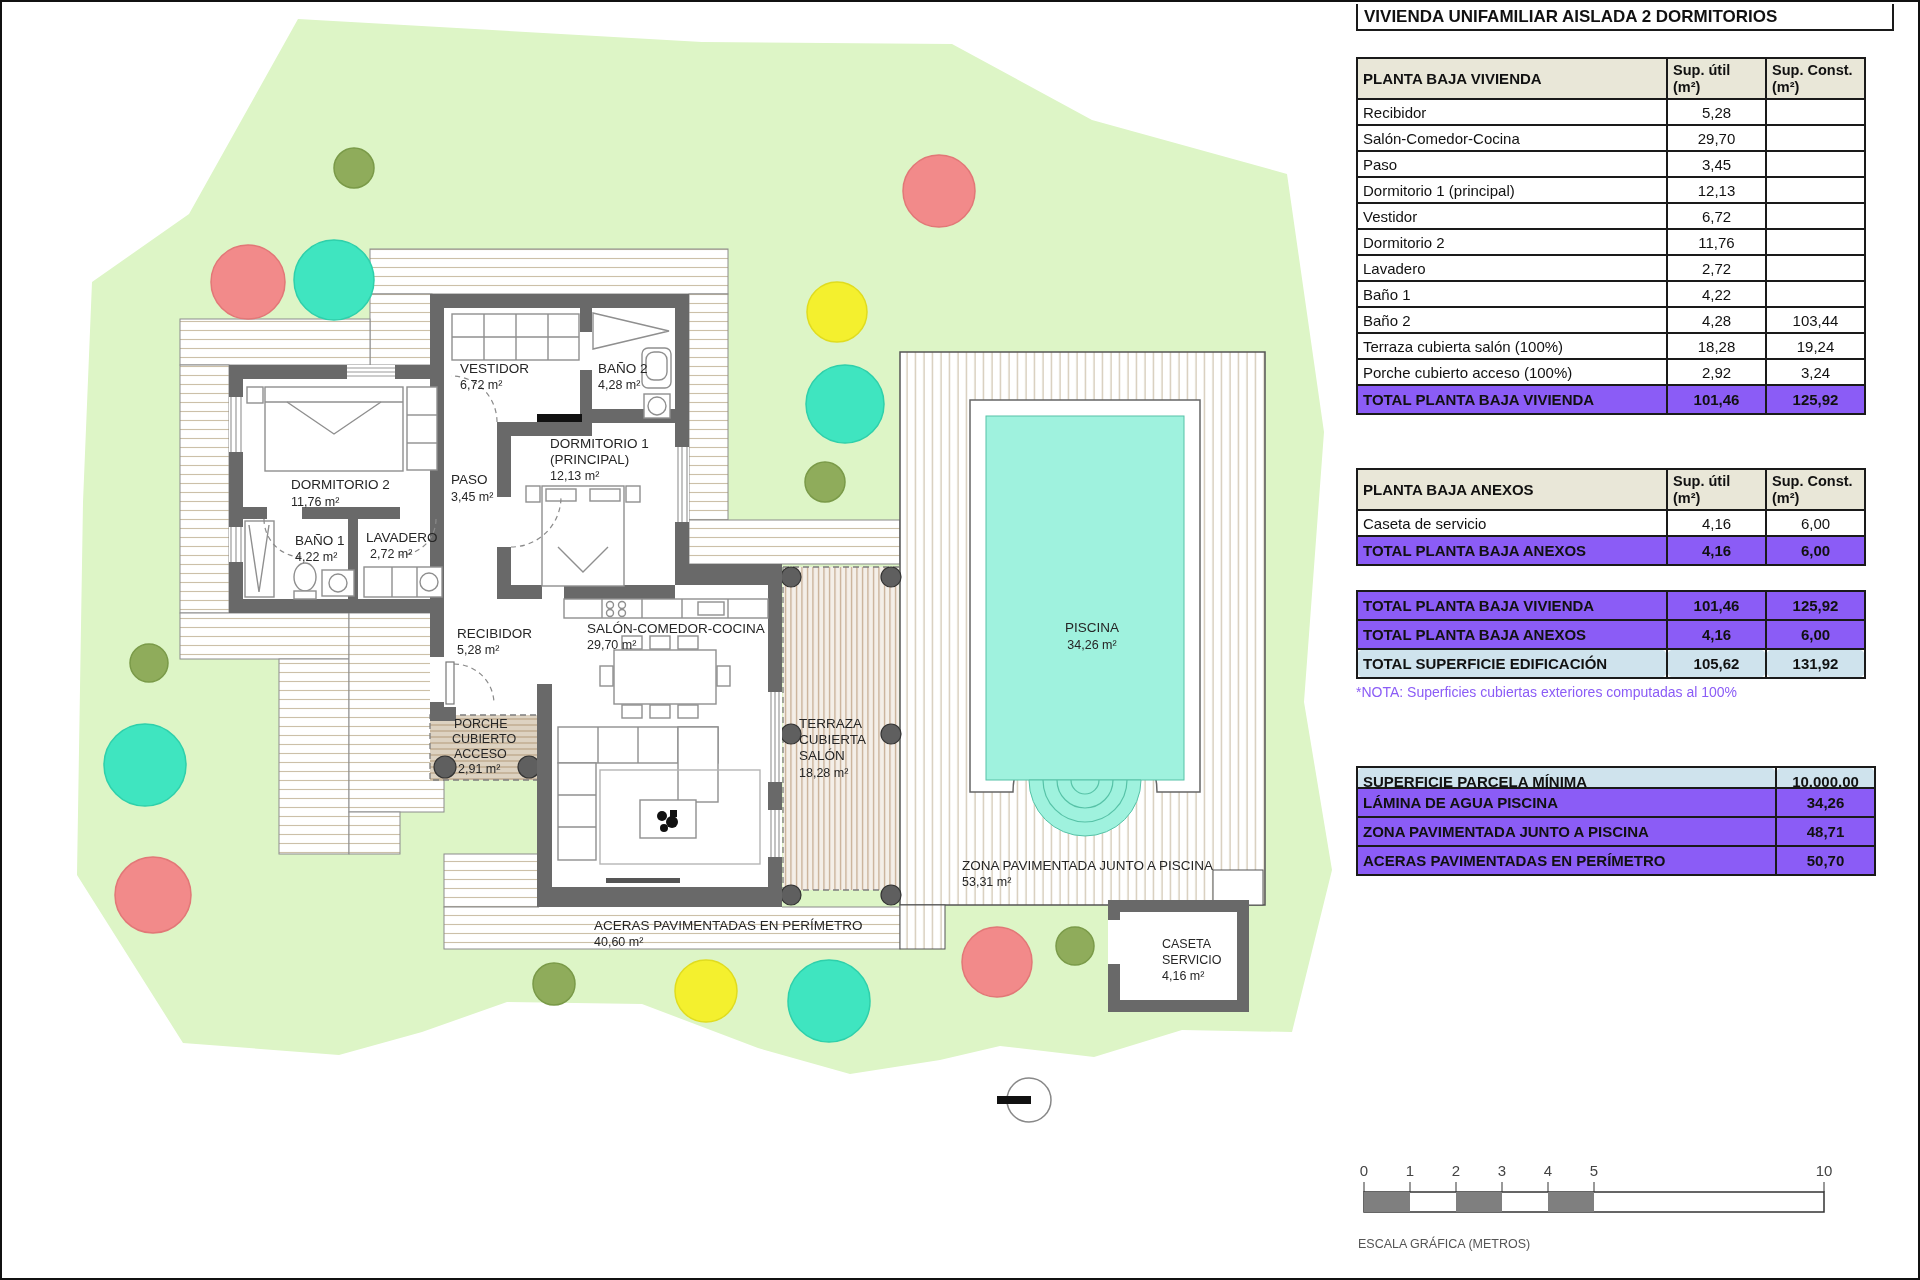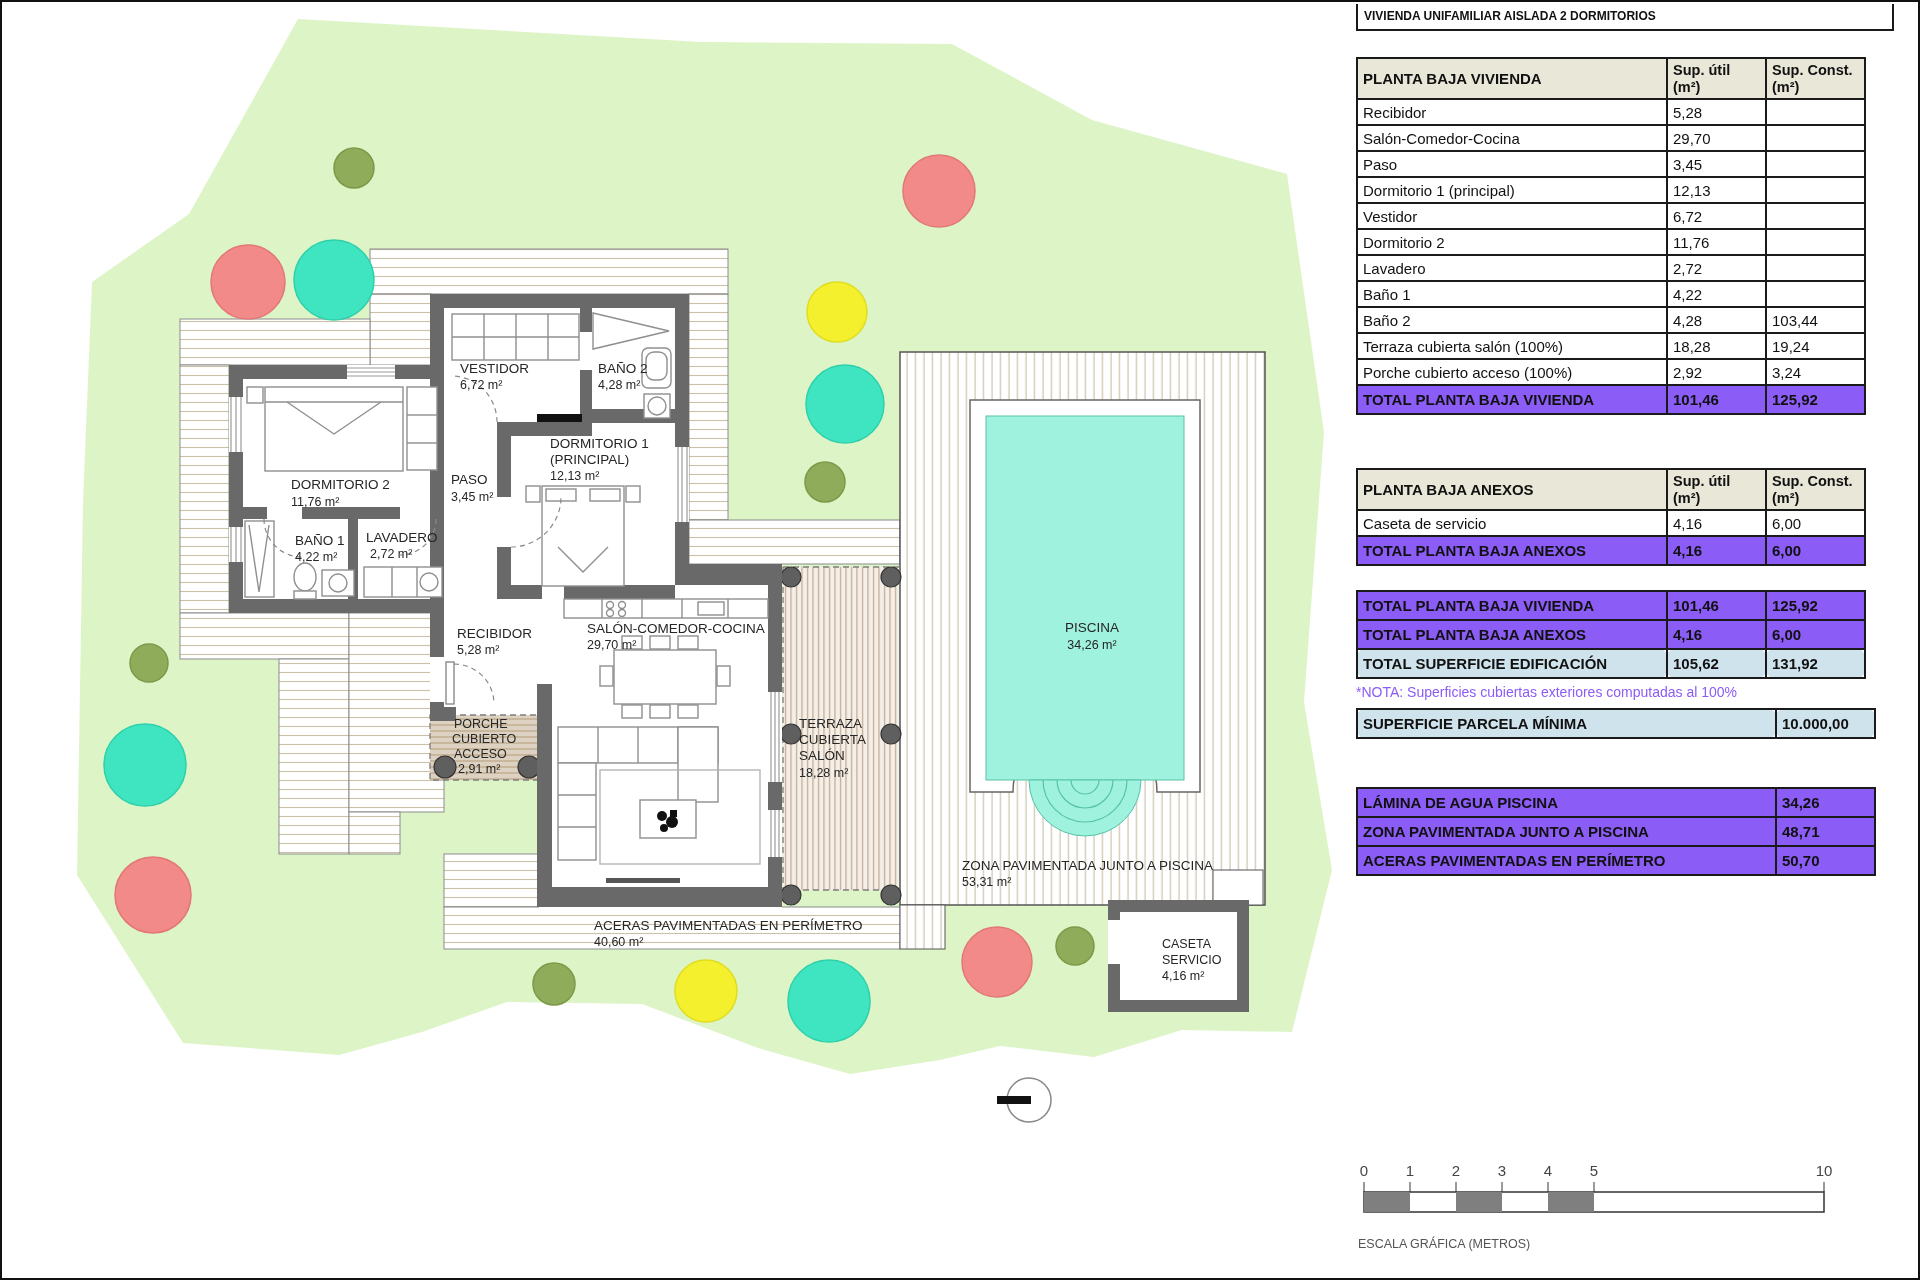--- a/index.html
+++ b/index.html
@@ -2,33 +2,33 @@
 <html><head>
 <meta charset="utf-8">
 <style>
   html,body{margin:0;padding:0;background:#fff;font-family:"Liberation Sans",sans-serif;}
   #sheet{position:relative;width:1920px;height:1280px;background:#fff;border:2px solid #111;box-sizing:border-box;overflow:hidden;}
   #plan-svg{position:absolute;left:0;top:0;}
   .pl{font-size:13.5px;fill:#262626;}
   .pls{font-size:12.5px;fill:#262626;}
   
   .abs{position:absolute;box-sizing:border-box;}
-  #panel-title{left:1354px;top:2px;width:538px;height:27px;border-left:2px solid #1a1a1a;border-right:2px solid #1a1a1a;border-bottom:2px solid #1a1a1a;font-size:12px;font-weight:bold;line-height:25px;padding-left:6px;color:#111;background:#fff;}
+  #panel-title{left:1354px;top:2px;width:538px;height:27px;border-left:2px solid #1a1a1a;border-right:2px solid #1a1a1a;border-bottom:2px solid #1a1a1a;font-size:17px;font-weight:bold;line-height:25px;padding-left:6px;color:#111;background:#fff;}
   table.sheet{border-collapse:collapse;table-layout:fixed;width:484px;font-size:15px;color:#111;}
   table.sheet td,table.sheet th{border:2px solid #1a1a1a;overflow:hidden;white-space:nowrap;padding:0 5px;}
   table.sheet th{background:#e9e7d8;text-align:left;}
   .c-lab{width:310px;}
   .c-num{width:99px;text-align:right;}
   th.c-num{text-align:center;font-size:14.5px;line-height:17px;}
   tr.data td{height:24px;background:#fff;}
   tr.total td{height:27px;background:#8b5cf6;font-weight:bold;}
   tr.blue td{background:#cfe3ed;border-radius:8px;}
   tr.head th{height:39px;}
   #nota{left:1354px;top:682px;width:560px;font-size:14px;color:#8b5cf6;}
-  .num{text-align:left;}
+  .num{text-align:center;}
 </style>
 </head>
 <body>
 
 <div id="sheet">
 
 <svg id="plan-svg" width="1920" height="1280" viewBox="0 0 1920 1280">
   <defs>
     <pattern id="hH" width="9" height="9" patternUnits="userSpaceOnUse">
       <rect width="9" height="9" fill="#ffffff"></rect>
@@ -491,21 +491,21 @@
   <tr class="total blue">
           <td>TOTAL SUPERFICIE EDIFICACIÓN</td>
           <td class="num">105,62</td>
           <td class="num">131,92</td>
         </tr>
 </tbody>
     </table>
 
 <div id="nota" class="abs">*NOTA: Superficies cubiertas exteriores computadas al 100%</div>
 
-<table class="sheet abs" style="left:1354px;top:706px;">
+<table class="sheet abs" style="left:1354px;top:764px;">
   <colgroup>
         <col style="width:419px;">
         <col class="c-num">
       </colgroup>
   <tbody>
         <tr class="total blue">
           <td>SUPERFICIE PARCELA MÍNIMA</td>
           <td class="num">10.000,00</td>
         </tr>
 </tbody>

